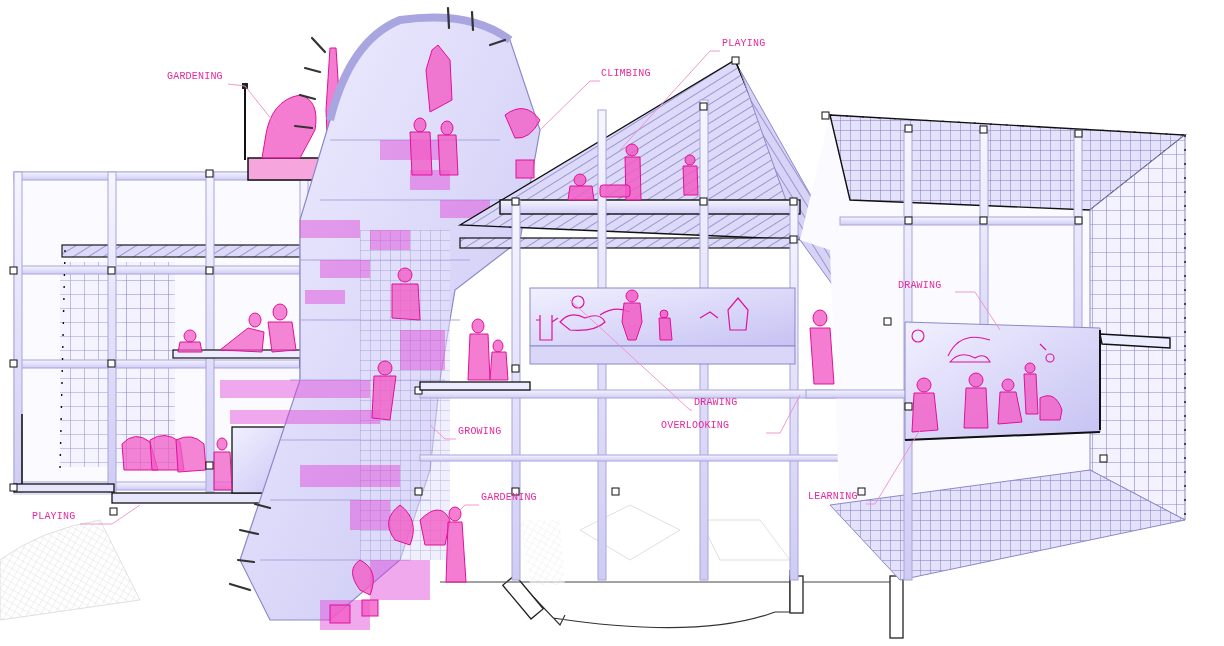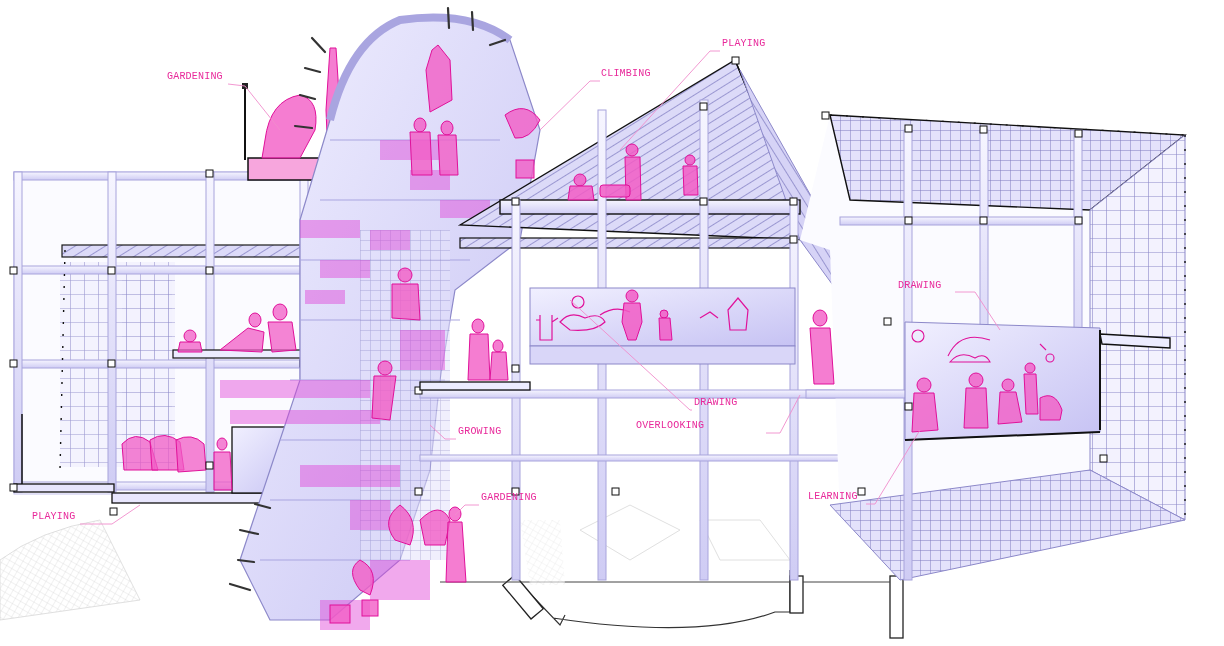--- a/index.html
+++ b/index.html
@@ -314,18 +314,18 @@
       <path d="M80 524 L112 524 L140 505"></path>
     </g>
   </svg>
 
   
   <div class="label" style="left:167px;top:72px;">GARDENING</div>
   <div class="label" style="left:601px;top:69px;">CLIMBING</div>
   <div class="label" style="left:722px;top:39px;">PLAYING</div>
   <div class="label" style="left:898px;top:281px;">DRAWING</div>
   <div class="label" style="left:694px;top:398px;">DRAWING</div>
-  <div class="label" style="left:636px;top:421px;">OVERLOOKING</div>
+  <div class="label" style="left:661px;top:421px;">OVERLOOKING</div>
   <div class="label" style="left:458px;top:427px;">GROWING</div>
   <div class="label" style="left:481px;top:493px;">GARDENING</div>
   <div class="label" style="left:808px;top:492px;">LEARNING</div>
   <div class="label" style="left:32px;top:512px;">PLAYING</div>
 </div>
 
 </body></html>

